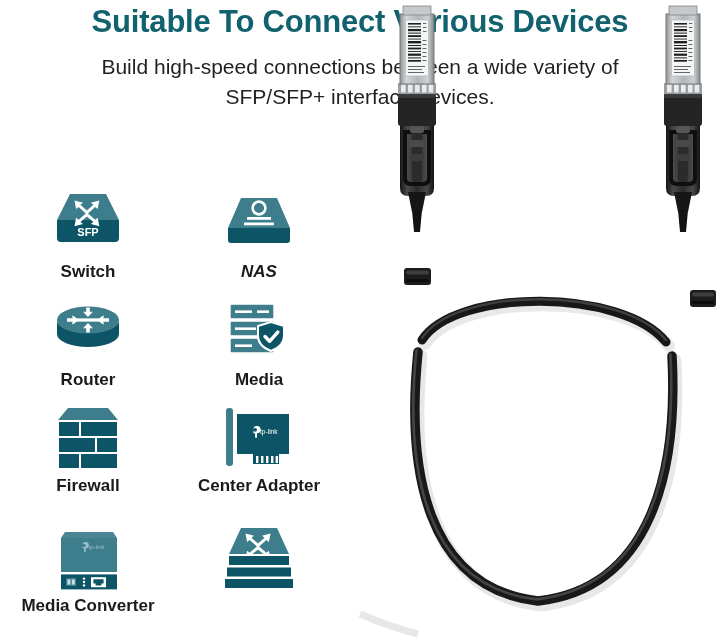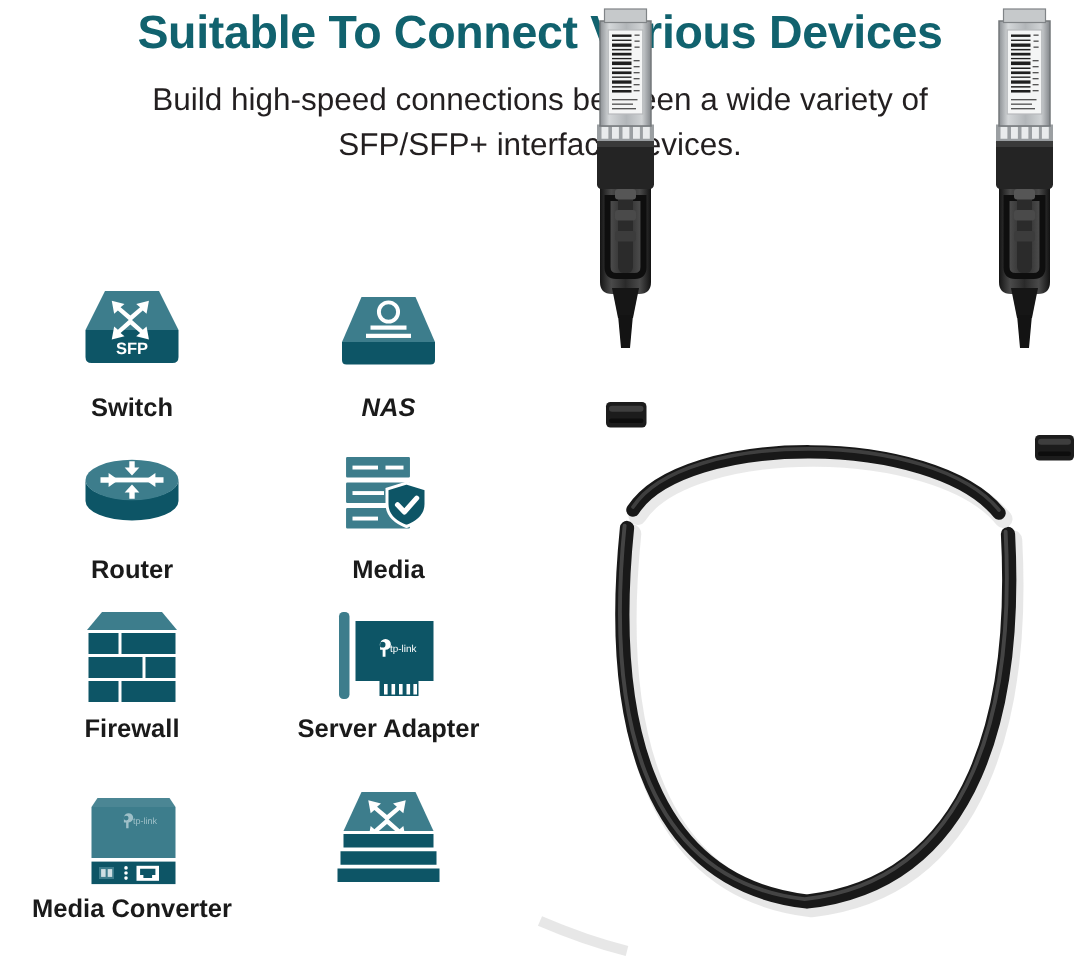--- a/index.html
+++ b/index.html
@@ -209,21 +209,21 @@
             <rect x="54" y="54" width="2.4" height="7"></rect>
             <rect x="58.6" y="54" width="2.4" height="7"></rect>
           </g>
 
           <g>
             <path d="M36.4 27.6 a3.6 3.6 0 1 1 3.6 3.6 v4.6 h-1.9 v-4.6 h-1.7 Z M38.1 25.9 a1.9 1.9 0 1 0 1.9 1.9 1.9 1.9 0 0 0 -1.9 -1.9 Z" fill="#ffffff"></path>
             <text x="43" y="32.4" font-family="Liberation Sans, sans-serif" font-size="6.6" fill="#ffffff">tp-link</text>
           </g>
         </svg>
       </div>
-      <div class="caption">Server Adapter</div>
+      <div class="caption">Center Adapter</div>
     </div>
 
     <div class="cell c-media">
       <div class="art">
         <svg width="84" height="76" viewBox="0 0 84 76">
 
           <path d="M19 10 H67 L71 16 H15 Z" fill="#4b8694"></path>
 
           <rect x="15" y="16" width="56" height="34" fill="#3d7d8c"></rect>
 

